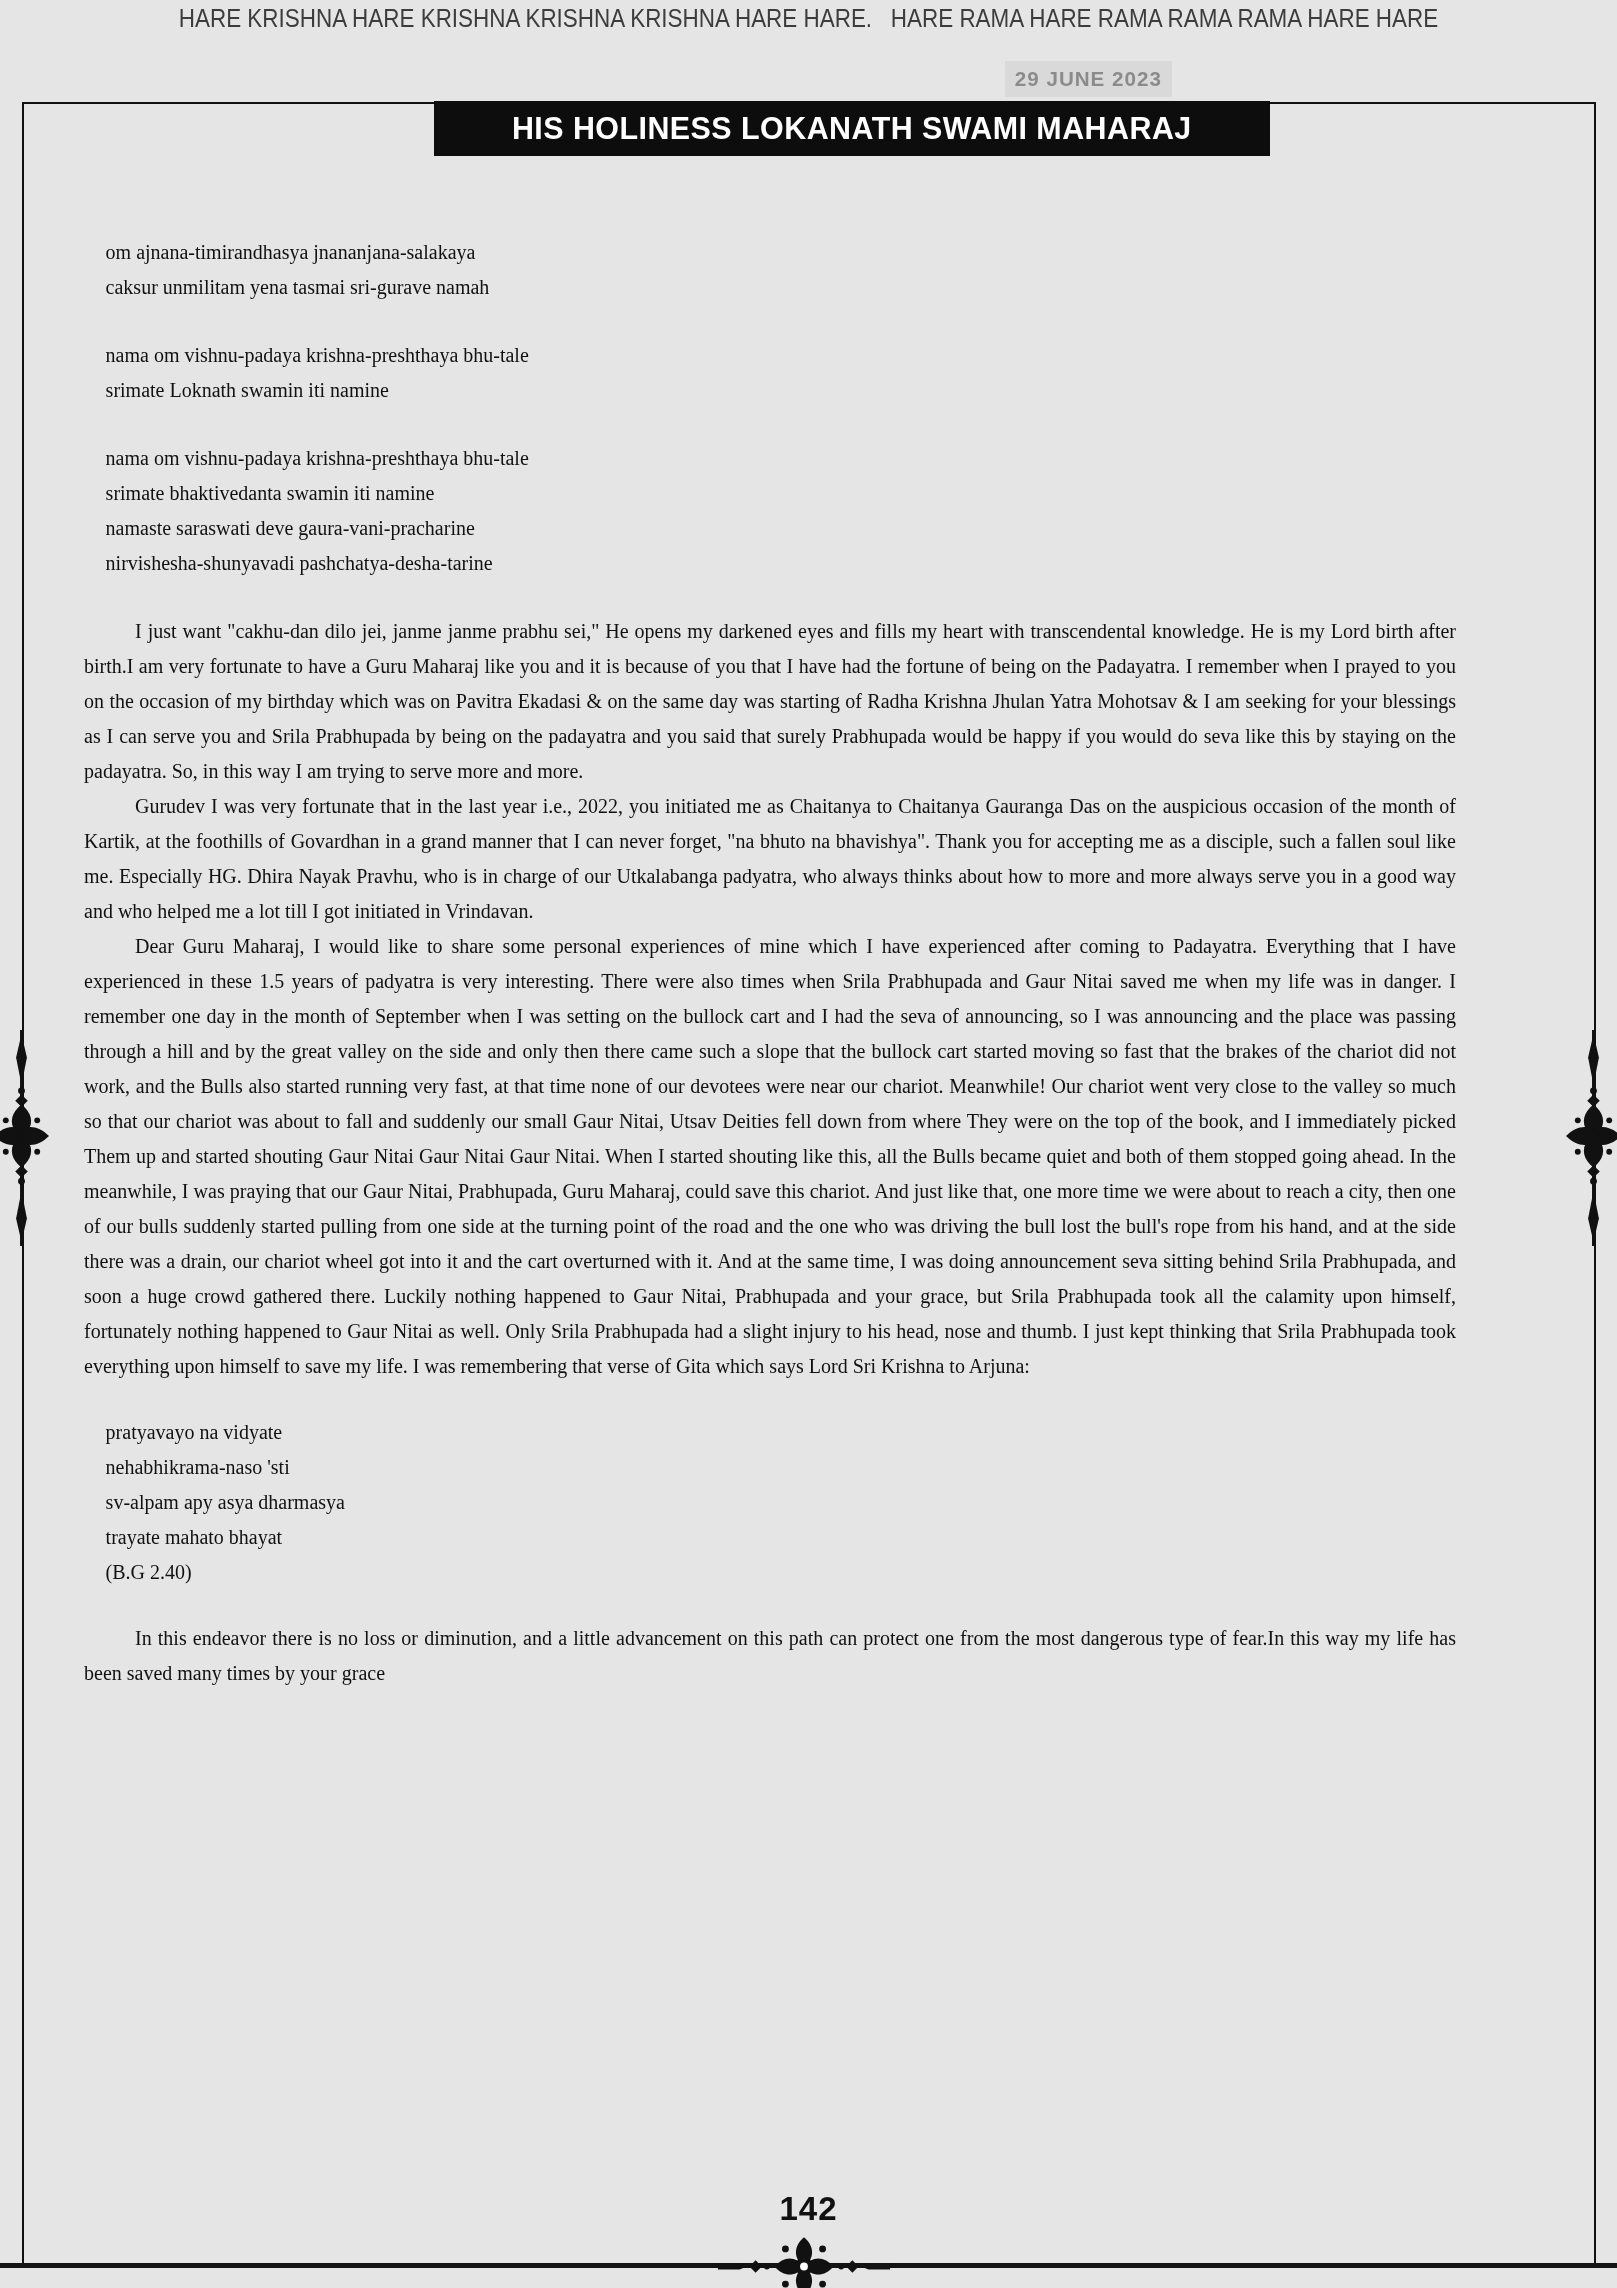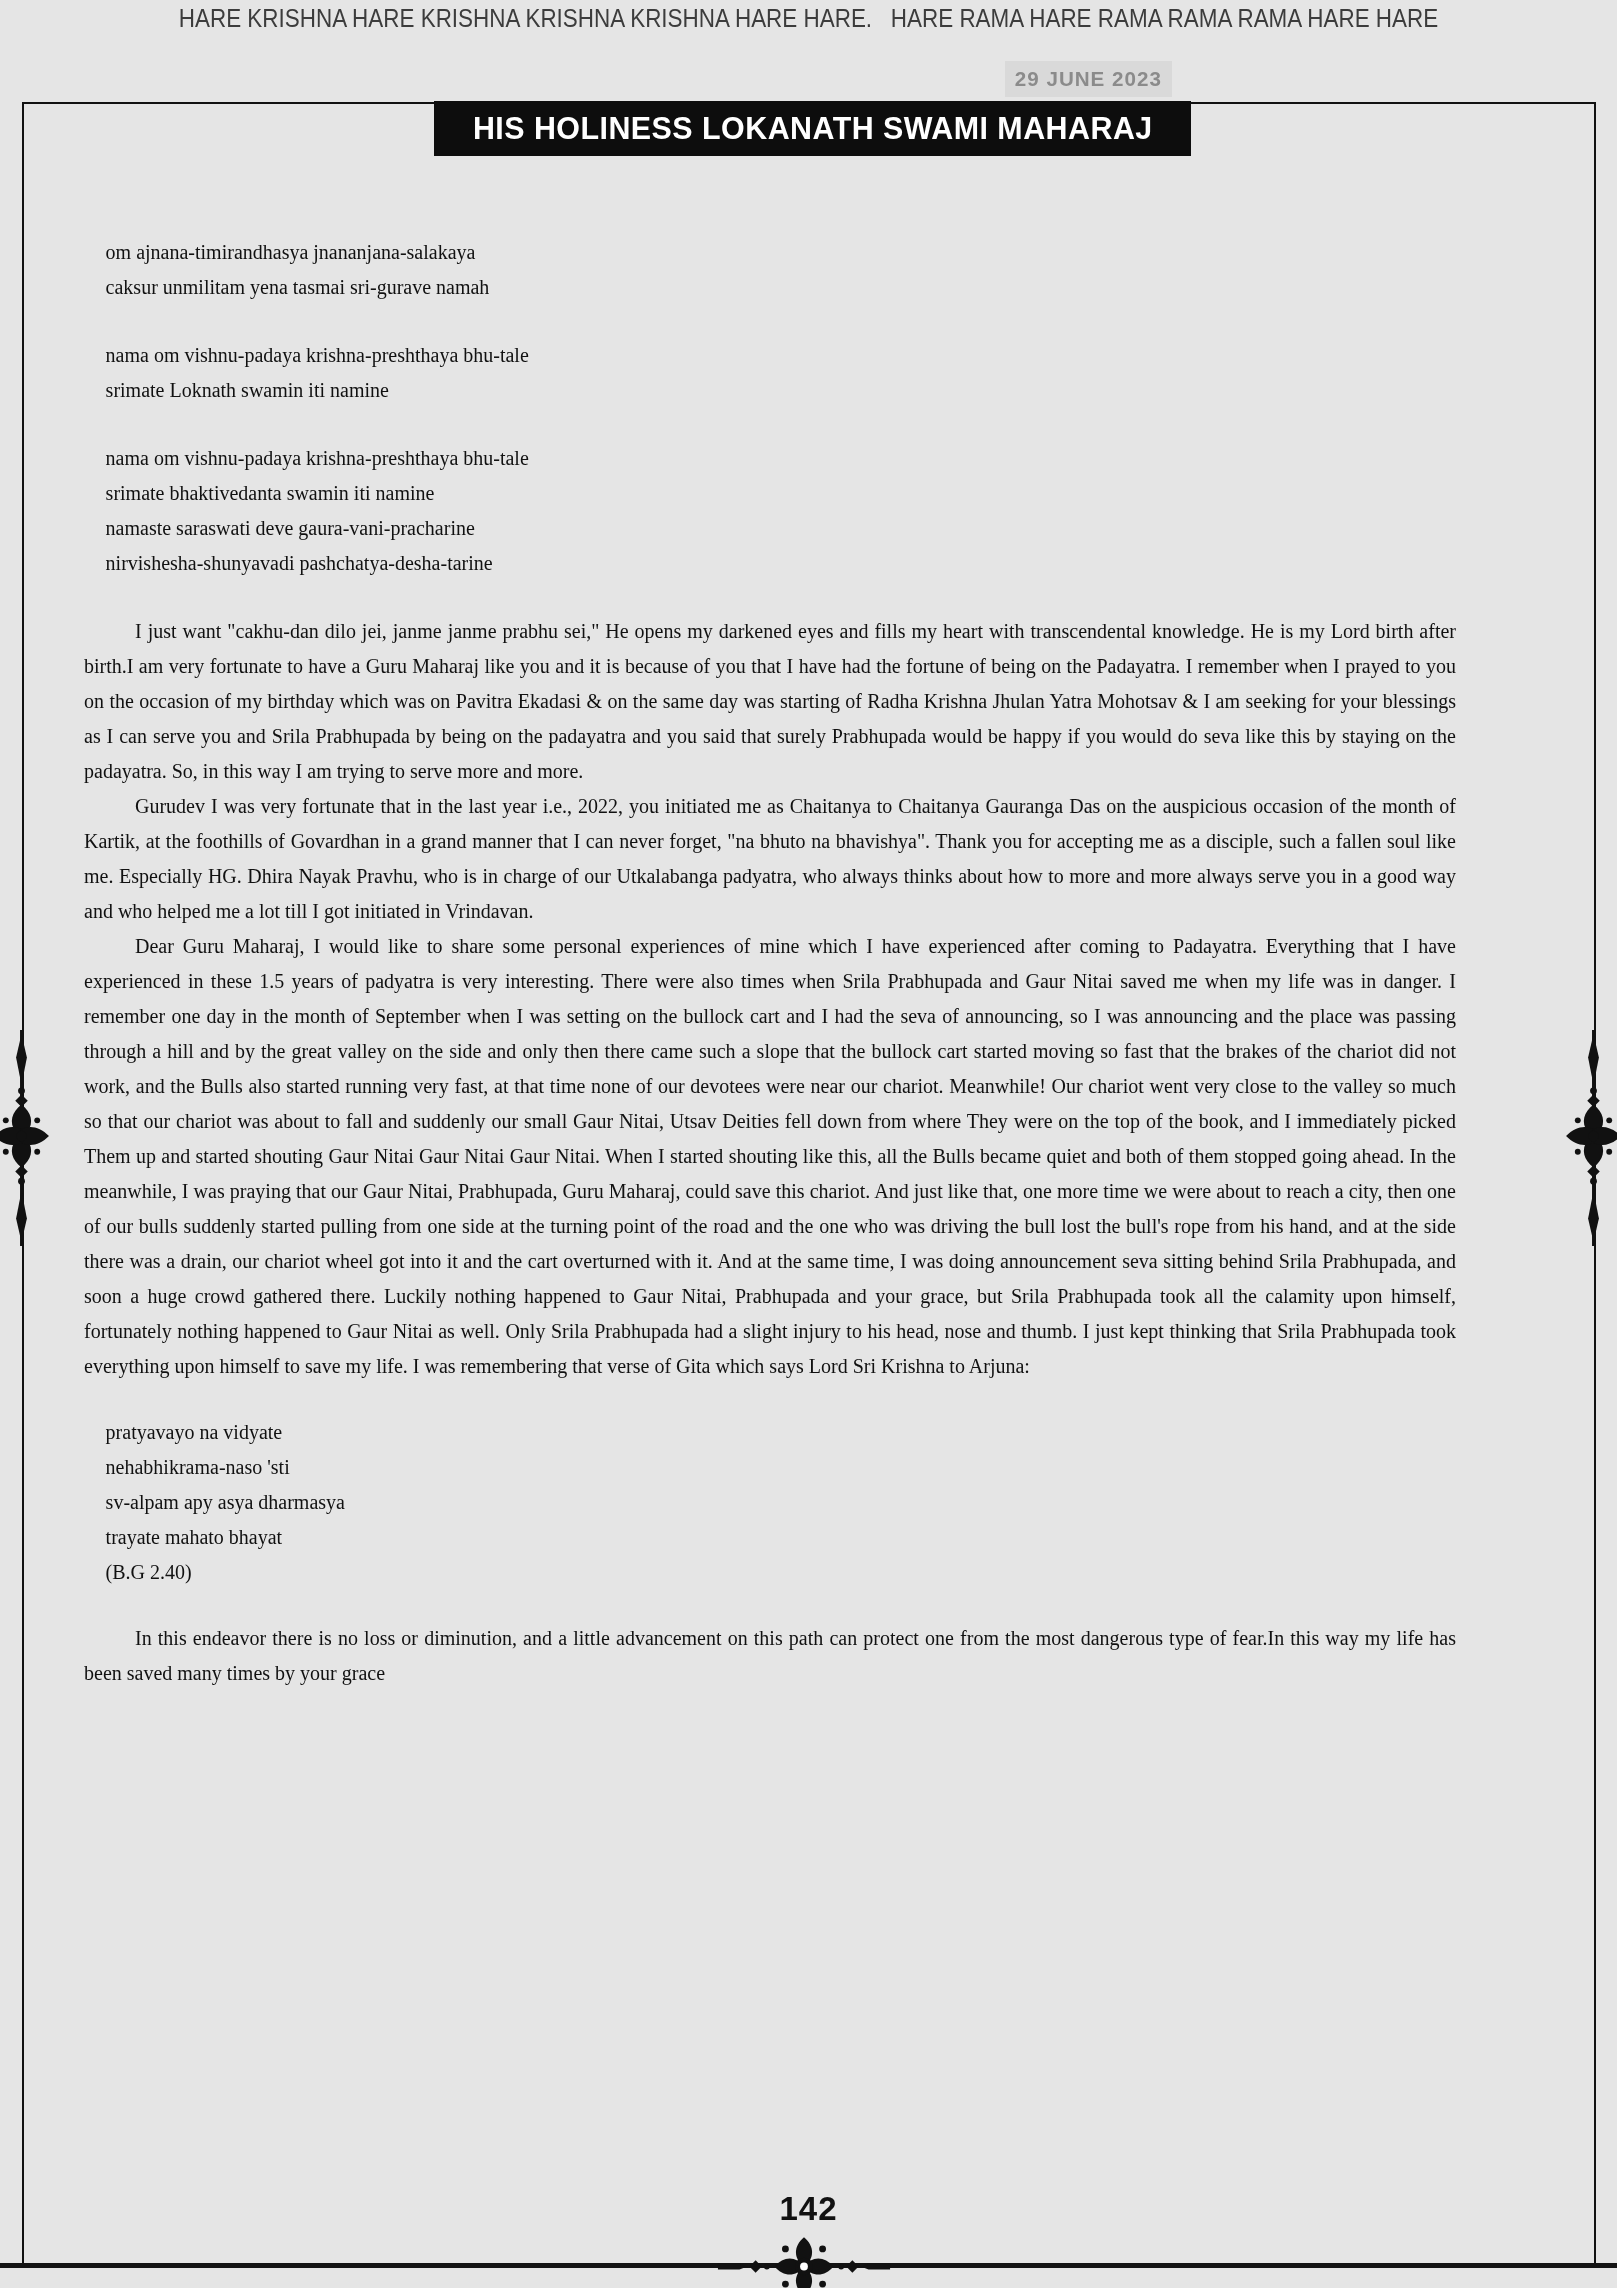--- a/index.html
+++ b/index.html
@@ -17,21 +17,21 @@
   .t-num{font-family:"DejaVu Serif",serif;font-weight:bold;font-size:84px;letter-spacing:-2.9px;}
   .t-sup{font-family:"DejaVu Serif",serif;font-weight:bold;font-size:35px;
          vertical-align:baseline;position:relative;top:-37px;left:1px;}
   .t-script{font-family:"DejaVu Serif",serif;font-weight:bold;font-style:italic;
             font-size:57px;margin-left:9.8px;letter-spacing:-1px;}
   .badge{position:absolute;top:61px;left:1005px;z-index:1;background:#d9d9d9;color:#8b8b8b;
          font-family:"Liberation Sans",sans-serif;font-weight:bold;font-size:20.6px;
          padding:5.9px 9.8px;letter-spacing:1px;}
 
   
-  .banner{position:absolute;top:101px;left:434px;width:757px;height:55px;background:#0d0d0d;
+  .banner{position:absolute;top:101px;left:434px;width:836px;height:55px;background:#0d0d0d;
           z-index:3;display:flex;align-items:center;justify-content:center;}
   .banner span{color:#ffffff;font-family:"Liberation Sans",sans-serif;font-weight:bold;
                font-size:32px;letter-spacing:0.5px;white-space:nowrap;
                transform:scaleX(.95);transform-origin:center;}
 
   
   .frame{position:absolute;top:102px;left:21.6px;width:1574px;height:2164px;
          border:2.9px solid #111;border-bottom:none;}
 
   

